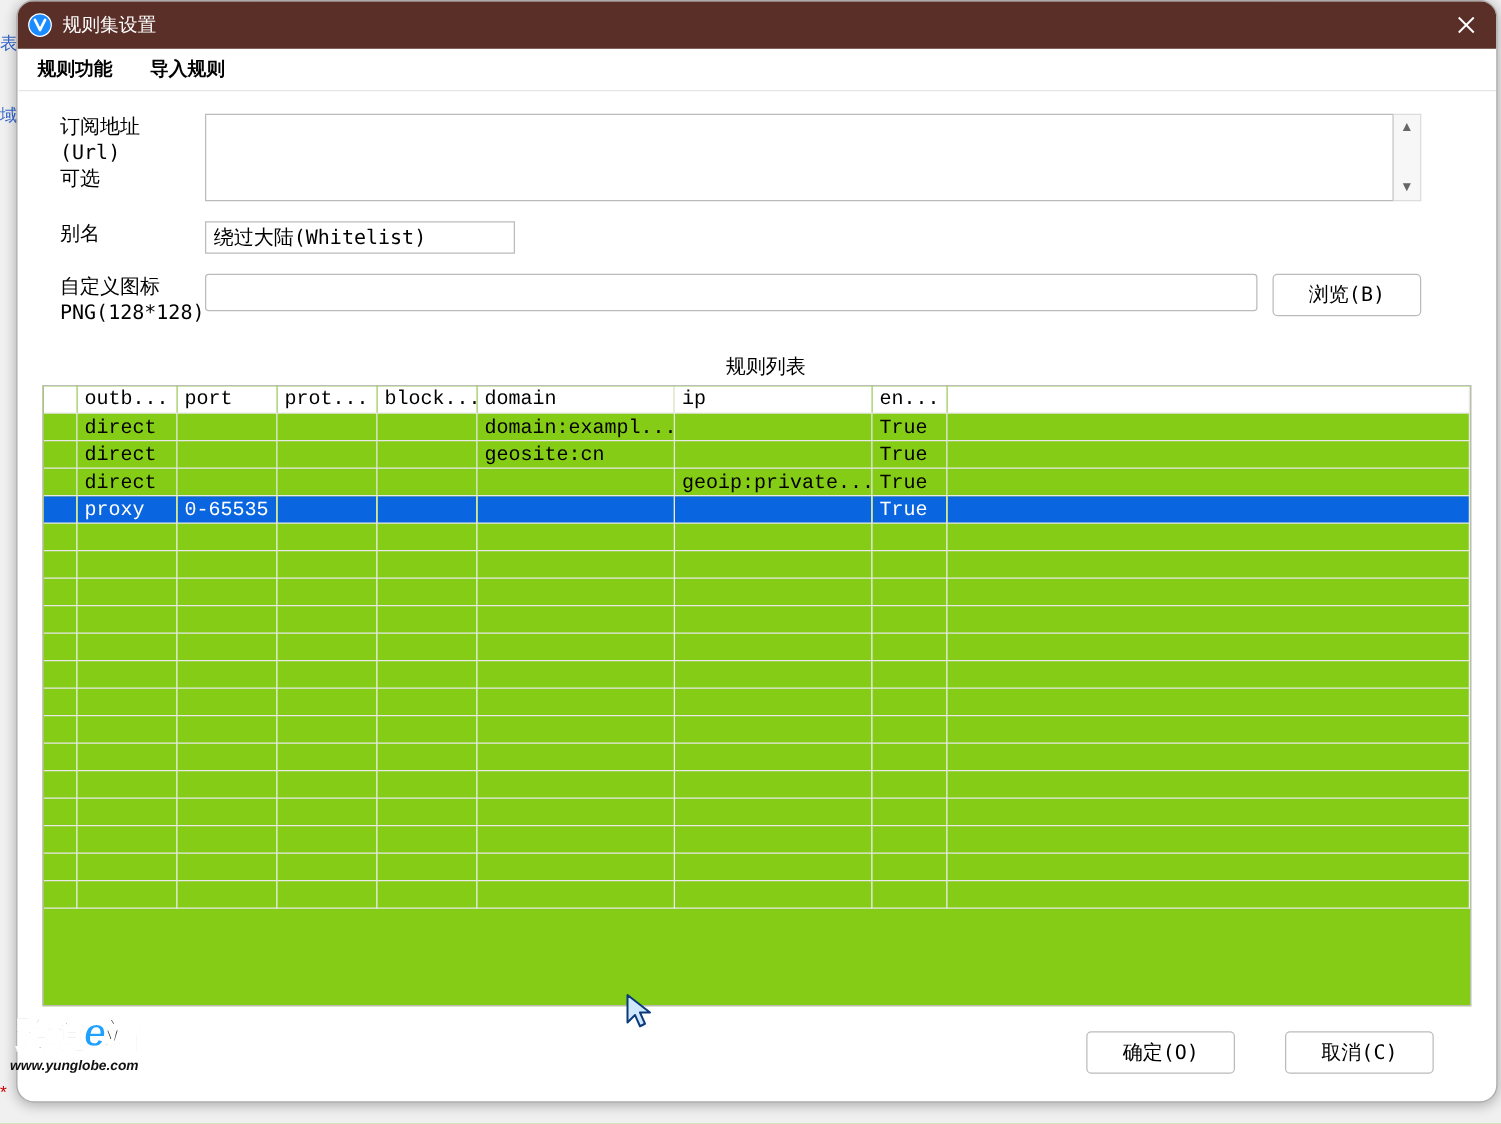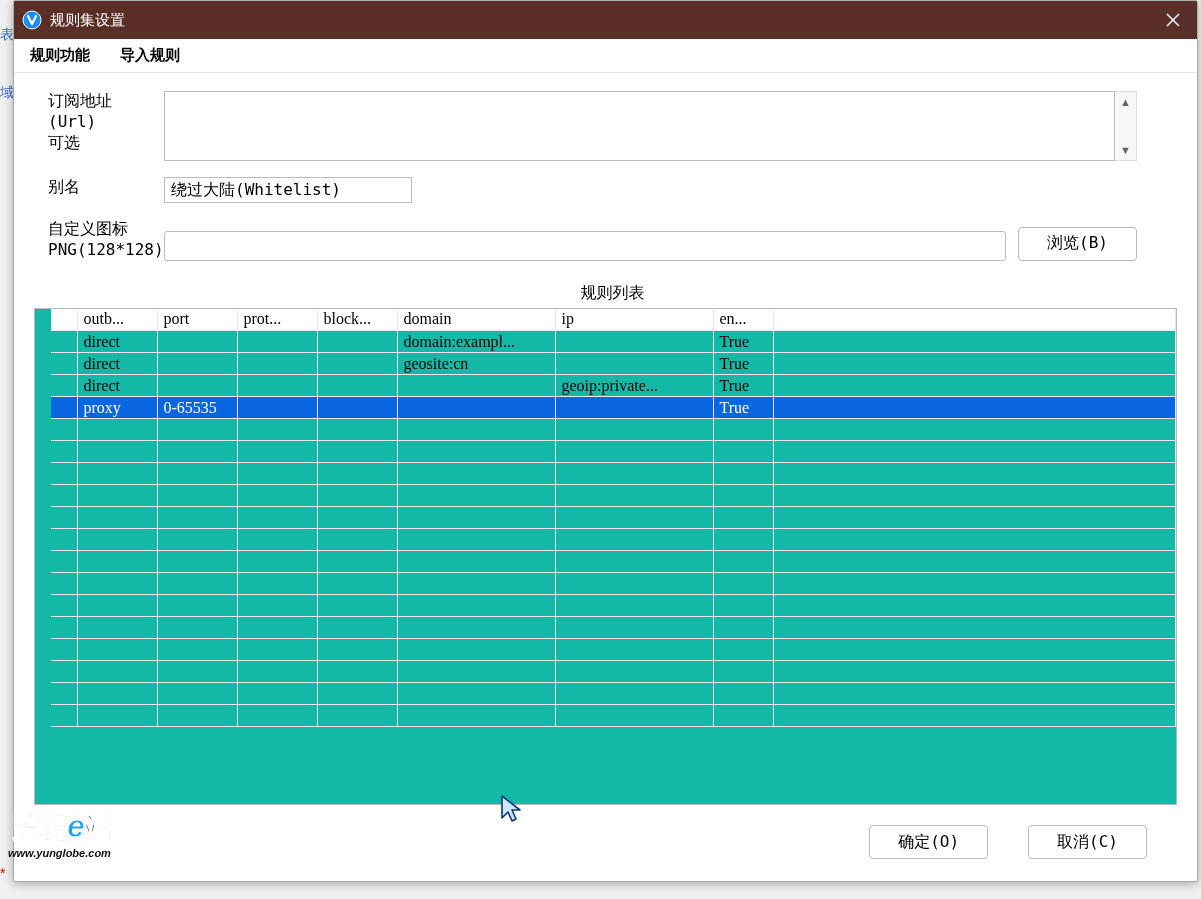--- a/index.html
+++ b/index.html
@@ -14,21 +14,21 @@
   }
   .window {
     position: absolute;
     left: 13px;
     top: 0;
     width: 1185px;
     height: 882px;
     background: #fff;
     border: 1px solid #aaa;
     box-shadow: 0 2px 10px rgba(0,0,0,0.3);
-    border-radius: 2px;
+    border-radius: 14px;
     overflow: hidden;
     display: flex;
     flex-direction: column;
   }
   .titlebar {
     height: 38px;
     background: #5a2f28;
     color: #fff;
     display: flex;
     align-items: center;
@@ -90,21 +90,21 @@
   .url-scroll {
     width: 22px;
     display: flex;
     flex-direction: column;
     justify-content: space-between;
     border: 1px solid #ddd;
     border-left: none;
     background: #f7f7f7;
   }
   .url-scroll .arr { text-align: center; font-size: 11px; color: #666; cursor: pointer; padding: 4px 0;}
-  .icon-row { align-items: flex-end; }
+  .icon-row { align-items: flex-start; }
   .icon-input {
     flex: 1;
     height: 30px;
     border: 1px solid #bbb;
     border-radius: 3px;
     padding: 2px 6px;
     margin-right: 12px;
   }
   .browse-btn, .dialog-btn {
     height: 34px;
@@ -127,24 +127,23 @@
     font-family: "SimSun", monospace;
     font-size: 16px;
     margin: 0 0 4px 14px;
     text-align: center;
   }
   .grid-wrap {
     flex: 1;
     margin: 0 14px;
     border: 1px solid #bbb;
     overflow: hidden;
-    background: #14b8a6;
-    font-family: Liberation Serif, serif;
-    font-size: 16px;
-    padding-left: 16px;
+    background: #84cc16;
+    font-family: Liberation Mono, monospace;
+    font-size: 16px;
   }
   table.grid {
     border-collapse: collapse;
     width: 100%;
     table-layout: fixed;
   }
   table.grid th, table.grid td {
     border-right: 1px solid #e8e8e8;
     border-bottom: 1px solid #e8e8e8;
     text-align: left;

